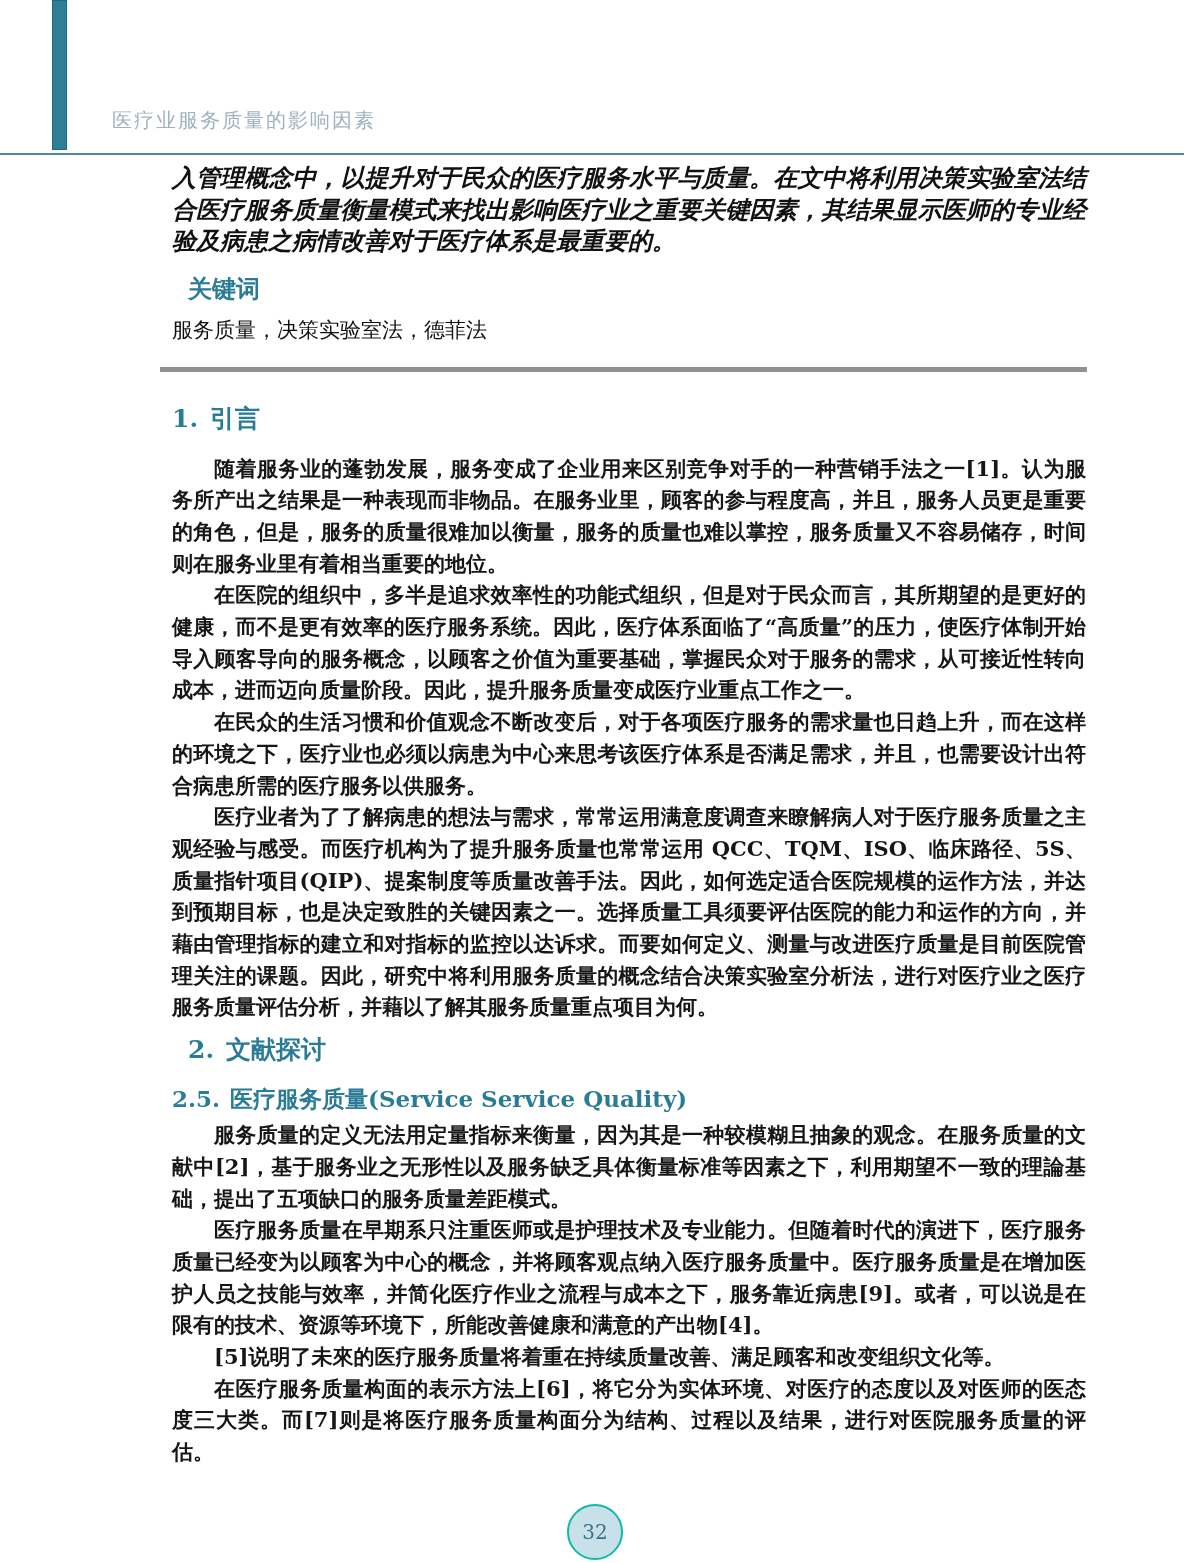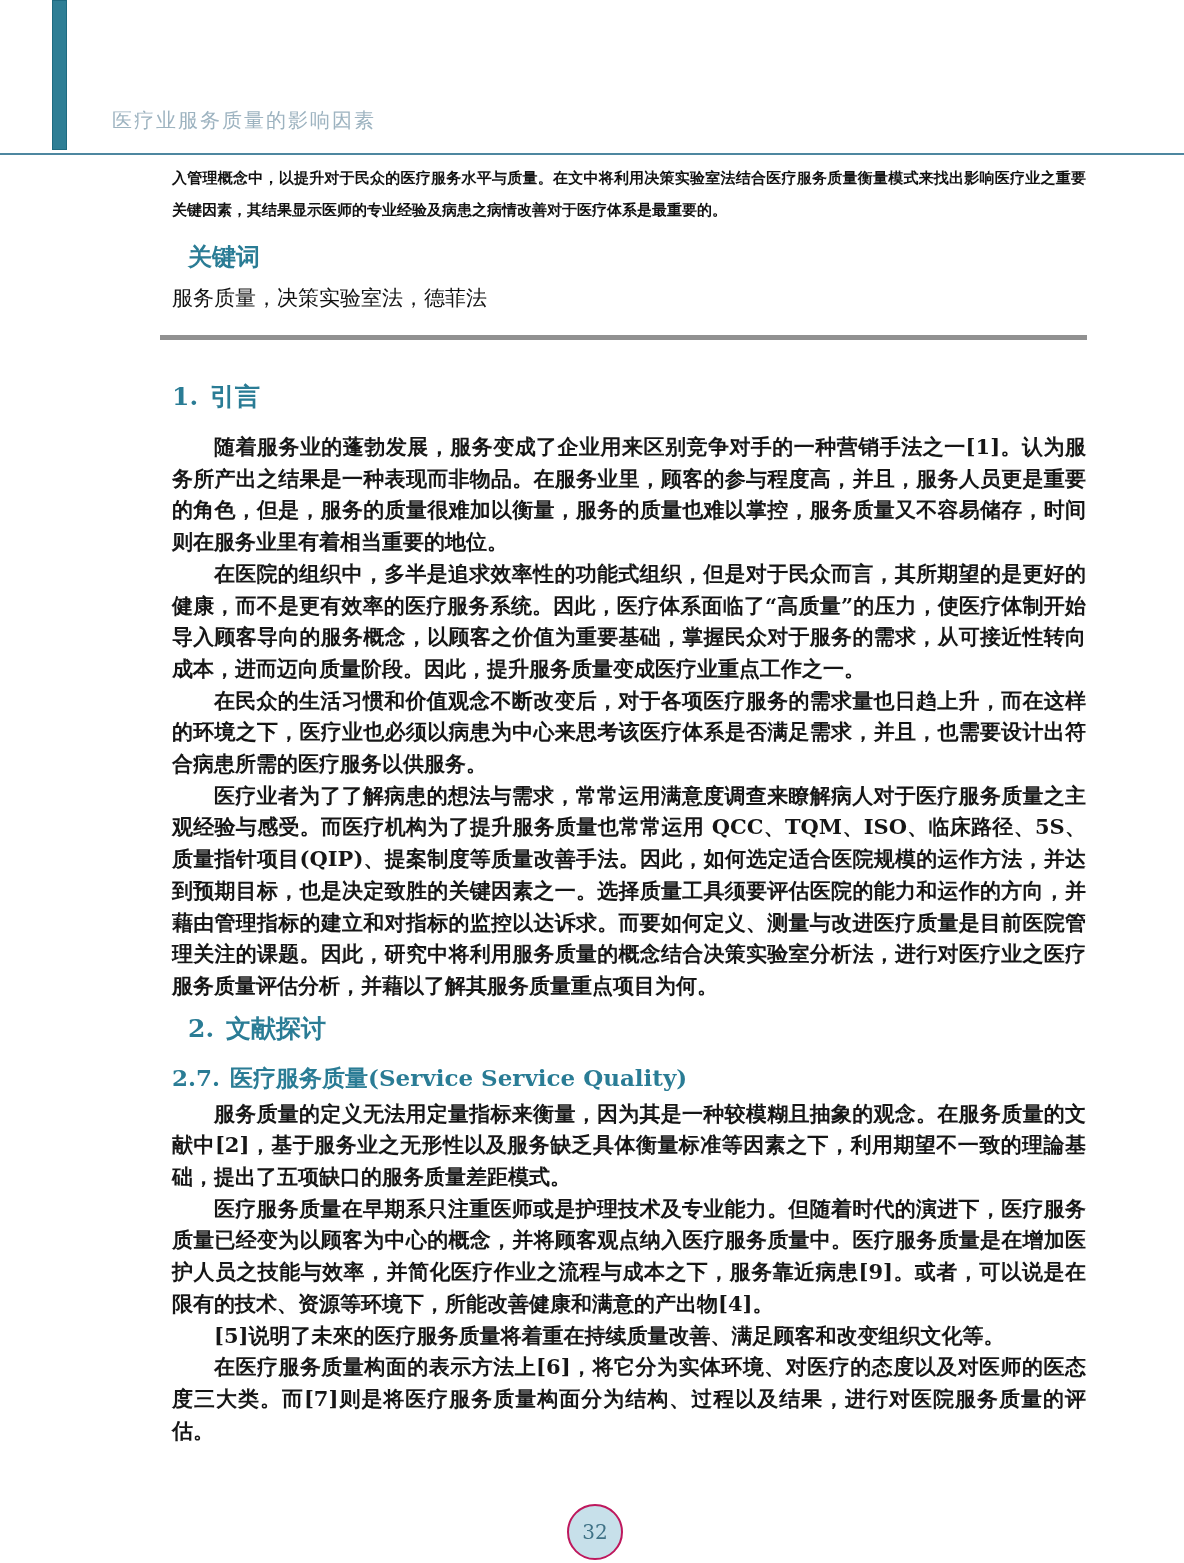--- a/index.html
+++ b/index.html
@@ -36,23 +36,24 @@
   .content {
     position: absolute;
     left: 172px; top: 163px;
     width: 914px;
     text-align: justify;
   }
   .lead {
     margin: 0;
     font-family: "DejaVu Sans", "Liberation Sans", sans-serif;
     font-weight: bold;
-    font-size: 15px;
+    font-size: 24px;
     line-height: 31.5px;
     color: #111111;
+    font-style: italic;
   }
   .kw-heading {
     margin: 17px 0 0 16px;
     font-family: "DejaVu Sans", "Liberation Sans", sans-serif;
     font-weight: bold;
     font-size: 24px;
     line-height: 29px;
     color: #2A7C95;
   }
   .kw-text {
@@ -73,21 +74,21 @@
     color: #2A7C95;
     font-family: "DejaVu Sans", "Liberation Sans", sans-serif;
     font-size: 25px;
     line-height: 30px;
     text-align: left;
   }
   .sec-heading .num {
     font-family: "DejaVu Serif", "Liberation Serif", serif;
     margin-right: 12px;
   }
-  #sec1-heading { margin: 42px 0 0 0; }
+  #sec1-heading { margin: 32px 0 0 0; }
   #sec2-heading { margin: 12px 0 0 16px; }
   .sub-heading {
     margin: 20px 0 0 0;
     font-weight: bold;
     color: #2A7C95;
     font-size: 23px;
     line-height: 28px;
     text-align: left;
   }
   .sub-heading .num,
@@ -106,21 +107,21 @@
     font-weight: bold;
   }
   .para.first { margin-top: 19px; }
   .para.first-tight { margin-top: 6px; }
   .page-num {
     position: absolute;
     left: 567px; top: 1504px;
     width: 56px; height: 56px;
     border-radius: 50%;
     background: #C7E0EA;
-    border: 2px solid #be185d;
+    border: 2px solid #14b8a6;
     box-sizing: border-box;
     display: flex;
     align-items: center;
     justify-content: center;
     font-size: 20px;
     color: #3F7286;
     font-family: "DejaVu Serif", "Liberation Serif", serif;
   }
 </style>
 </head>
@@ -151,21 +152,21 @@
     <p class="para first">随着服务业的蓬勃发展，服务变成了企业用来区别竞争对手的一种营销手法之一[1]。认为服务所产出之结果是一种表现而非物品。在服务业里，顾客的参与程度高，并且，服务人员更是重要的角色，但是，服务的质量很难加以衡量，服务的质量也难以掌控，服务质量又不容易储存，时间则在服务业里有着相当重要的地位。</p>
     <p class="para">在医院的组织中，多半是追求效率性的功能式组织，但是对于民众而言，其所期望的是更好的健康，而不是更有效率的医疗服务系统。因此，医疗体系面临了“高质量”的压力，使医疗体制开始导入顾客导向的服务概念，以顾客之价值为重要基础，掌握民众对于服务的需求，从可接近性转向成本，进而迈向质量阶段。因此，提升服务质量变成医疗业重点工作之一。</p>
     <p class="para">在民众的生活习惯和价值观念不断改变后，对于各项医疗服务的需求量也日趋上升，而在这样的环境之下，医疗业也必须以病患为中心来思考该医疗体系是否满足需求，并且，也需要设计出符合病患所需的医疗服务以供服务。</p>
     <p class="para">医疗业者为了了解病患的想法与需求，常常运用满意度调查来瞭解病人对于医疗服务质量之主观经验与感受。而医疗机构为了提升服务质量也常常运用 QCC、TQM、ISO、临床路径、5S、质量指针项目(QIP)、提案制度等质量改善手法。因此，如何选定适合医院规模的运作方法，并达到预期目标，也是决定致胜的关键因素之一。选择质量工具须要评估医院的能力和运作的方向，并藉由管理指标的建立和对指标的监控以达诉求。而要如何定义、测量与改进医疗质量是目前医院管理关注的课题。因此，研究中将利用服务质量的概念结合决策实验室分析法，进行对医疗业之医疗服务质量评估分析，并藉以了解其服务质量重点项目为何。</p>
 
     <div class="sec-heading" id="sec2-heading">
       <span class="num">2.</span><span>文献探讨</span>
     </div>
 
     <div class="sub-heading">
-      <span class="num">2.7.</span><span class="zh">医疗服务质量</span><span class="en">(Service Service Quality)</span>
+      <span class="num">2.5.</span><span class="zh">医疗服务质量</span><span class="en">(Service Service Quality)</span>
     </div>
 
     <p class="para first-tight">服务质量的定义无法用定量指标来衡量，因为其是一种较模糊且抽象的观念。在服务质量的文献中[2]，基于服务业之无形性以及服务缺乏具体衡量标准等因素之下，利用期望不一致的理論基础，提出了五项缺口的服务质量差距模式。</p>
     <p class="para">医疗服务质量在早期系只注重医师或是护理技术及专业能力。但随着时代的演进下，医疗服务质量已经变为以顾客为中心的概念，并将顾客观点纳入医疗服务质量中。医疗服务质量是在增加医护人员之技能与效率，并简化医疗作业之流程与成本之下，服务靠近病患[9]。或者，可以说是在限有的技术、资源等环境下，所能改善健康和满意的产出物[4]。</p>
     <p class="para">[5]说明了未來的医疗服务质量将着重在持续质量改善、满足顾客和改变组织文化等。</p>
     <p class="para">在医疗服务质量构面的表示方法上[6]，将它分为实体环境、对医疗的态度以及对医师的医态度三大类。而[7]则是将医疗服务质量构面分为结构、过程以及结果，进行对医院服务质量的评估。</p>
 
   </div>
 
   <div class="page-num">

